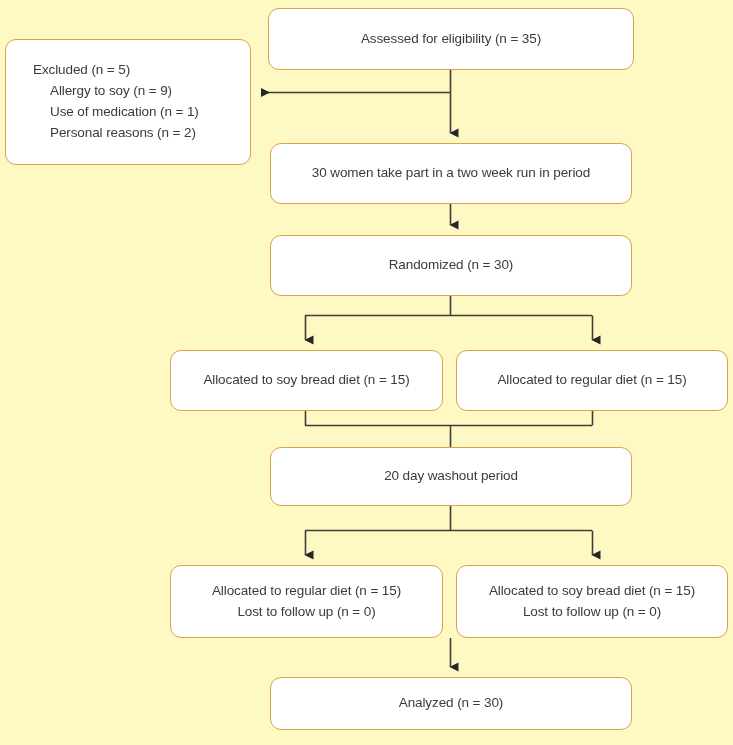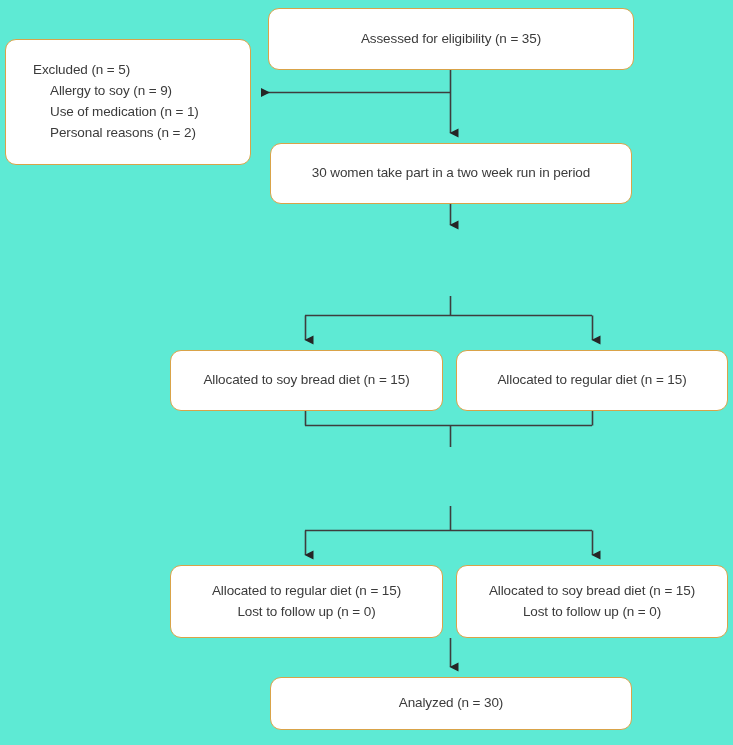--- a/index.html
+++ b/index.html
@@ -8,21 +8,21 @@
     padding: 0;
     background: #ffffff;
   }
   body {
     font-family: "Liberation Sans", "DejaVu Sans", sans-serif;
   }
   #flow-root {
     position: relative;
     width: 733px;
     height: 745px;
-    background: #5eead4;
+    background: #fef9c3;
     overflow: hidden;
   }
   
   #connectors {
     position: absolute;
     left: 0;
     top: 0;
     width: 733px;
     height: 745px;
   }
@@ -122,29 +122,35 @@
     <div class="node-text">Excluded (n = 5)</div>
     <div class="node-text excl-indent">Allergy to soy (n = 9)</div>
     <div class="node-text excl-indent">Use of medication (n = 1)</div>
     <div class="node-text excl-indent">Personal reasons (n = 2)</div>
   </div>
 
   <div class="node" id="box-runin">
     <div class="node-text">30 women take part in a two week run in period</div>
   </div>
 
+  <div class="node" id="box-randomized">
+    <div class="node-text">Randomized (n = 30)</div>
+  </div>
 
   <div class="node" id="box-alloc-soy-1">
     <div class="node-text">Allocated to soy bread diet (n = 15)</div>
   </div>
 
   <div class="node" id="box-alloc-reg-1">
     <div class="node-text">Allocated to regular diet (n = 15)</div>
   </div>
 
+  <div class="node" id="box-washout">
+    <div class="node-text">20 day washout period</div>
+  </div>
 
   <div class="node" id="box-alloc-reg-2">
     <div class="node-text">Allocated to regular diet (n = 15)</div>
     <div class="node-text">Lost to follow up (n = 0)</div>
   </div>
 
   <div class="node" id="box-alloc-soy-2">
     <div class="node-text">Allocated to soy bread diet (n = 15)</div>
     <div class="node-text">Lost to follow up (n = 0)</div>
   </div>

